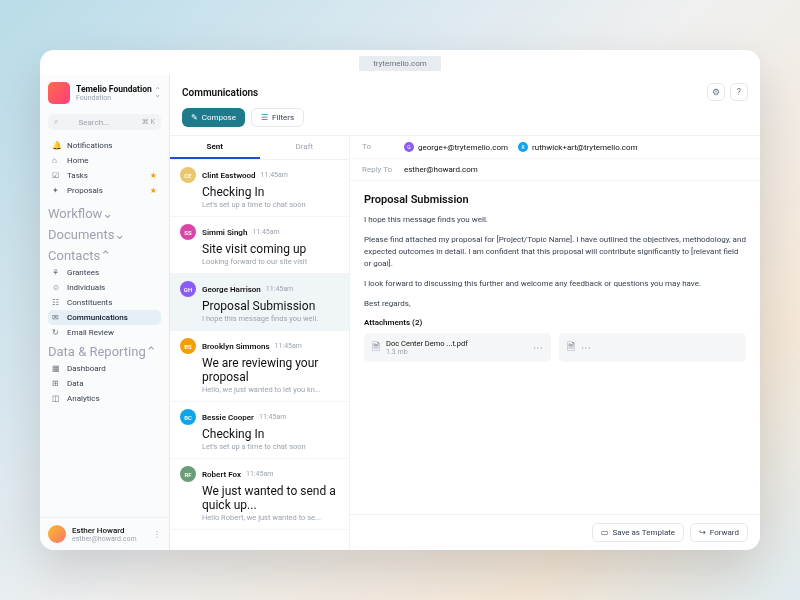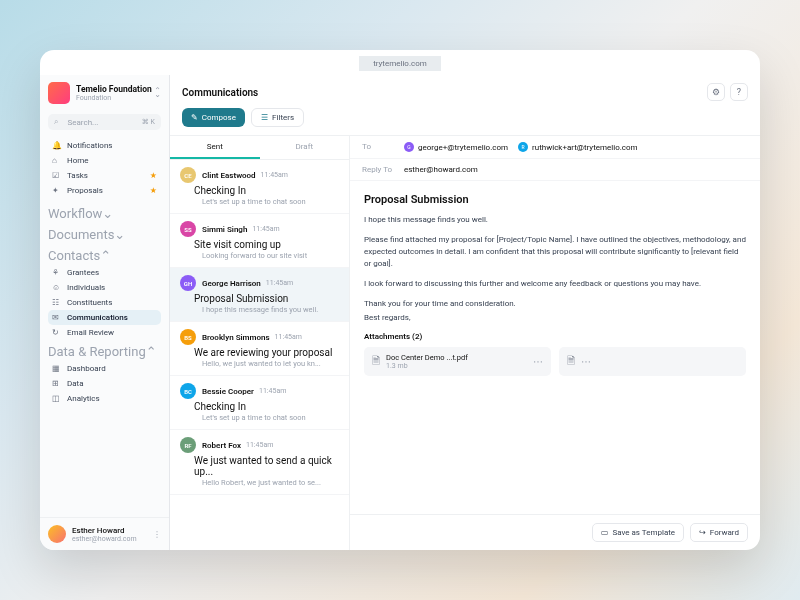--- a/index.html
+++ b/index.html
@@ -9,21 +9,21 @@
 .urlpill{background:#e8ecef;color:#6b7280;font-size:8px;padding:3px 14px;border-radius:0}
 .main{display:flex;flex:1;overflow:hidden}
 .sidebar{width:130px;background:#fafbfc;border-right:1px solid #e5e7eb;display:flex;flex-direction:column;font-size:8px}
 .org{display:flex;align-items:center;padding:7px 8px}
 .orglogo{width:22px;height:22px;border-radius:5px;background:linear-gradient(135deg,#ff6b4a,#ff3d7f);margin-right:6px}
 .orgtext{flex:1}
 .orgname{font-weight:700;font-size:8.5px;color:#111}
 .orgrole{font-size:7px;color:#9ca3af}
 .orgchev{color:#9ca3af;font-size:8px;display:flex;flex-direction:column;line-height:4px}
 .search{margin:3px 8px 6px;background:#f1f3f5;border-radius:5px;padding:3px 6px;display:flex;align-items:center;color:#9ca3af}
-.search span.lbl{flex:1;font-size:8px;margin-left:9px}
+.search span.lbl{flex:1;font-size:8px;margin-left:20px}
 .kbd{font-size:7px;background:transparent}
 .navsec{padding:2px 8px}
 .navhead{display:flex;align-items:center;color:#9ca3af;font-size:13px;padding:4px 0 2px;cursor:pointer}
 .navitem{display:flex;align-items:center;padding:3px 4px;border-radius:5px;color:#374151;font-size:8px;cursor:pointer}
 .navitem.active{background:#e5f0f6;color:#0f172a;font-weight:500}
 .navitem .ico{width:10px;margin-right:5px;color:#6b7280}
 .navitem .star{color:#f59e0b;font-size:8px}
 .navitem .sp{flex:1}
 .userrow{margin-top:auto;padding:7px 8px;display:flex;align-items:center;border-top:1px solid #eef0f2}
 .avatar{width:18px;height:18px;border-radius:50%;background:linear-gradient(135deg,#fbbf24,#f87171);margin-right:6px}
@@ -34,29 +34,29 @@
 .title{font-size:10px;font-weight:600;color:#111;flex:1}
 .iconbtn{width:18px;height:18px;border:1px solid #e5e7eb;border-radius:5px;display:flex;align-items:center;justify-content:center;margin-left:5px;color:#6b7280;font-size:9px;cursor:pointer}
 .actions{display:flex;padding:7px 12px 8px;gap:6px}
 .btn{border-radius:6px;padding:4px 9px;font-size:8px;display:flex;align-items:center;gap:4px;cursor:pointer}
 .btn.primary{background:#1f7a8c;color:#fff;border:none}
 .btn.outline{background:#fff;border:1px solid #e5e7eb;color:#374151}
 .panes{display:flex;flex:1;overflow:hidden;border-top:1px solid #eef0f2}
 .list{width:180px;border-right:1px solid #eef0f2;display:flex;flex-direction:column}
 .tabs{display:flex;border-bottom:1px solid #eef0f2}
 .tab{flex:1;text-align:center;font-size:8px;padding:6px 0;color:#9ca3af;cursor:pointer}
-.tab.active{color:#111;font-weight:400;border-bottom:2px solid #14b8a6}
+.tab.active{color:#111;font-weight:700;border-bottom:2px solid #1d4ed8}
 .msgs{flex:1;overflow:hidden}
 .msg{padding:7px 10px;border-bottom:1px solid #f3f4f6;cursor:pointer}
 .msg.sel{background:#f0f5f8}
 .msgtop{display:flex;align-items:center}
 .mava{width:16px;height:16px;border-radius:50%;display:flex;align-items:center;justify-content:center;font-size:6px;color:#fff;font-weight:600;margin-right:6px}
 .mname{font-size:8px;font-weight:600;color:#111}
 .mtime{font-size:7px;color:#9ca3af;margin-left:5px}
-.msubj{font-size:10px;color:#111;margin:2px 0 1px 14px}
+.msubj{font-size:12px;color:#111;margin:2px 0 1px 22px}
 .mprev{font-size:7.5px;color:#9ca3af;margin-left:22px;white-space:nowrap;overflow:hidden;text-overflow:ellipsis}
 .detail{flex:1;display:flex;flex-direction:column;overflow:hidden}
 .hdr{padding:6px 12px;display:flex;font-size:8px;border-bottom:1px solid #f3f4f6}
 .hlbl{width:42px;color:#9ca3af}
 .recip{display:flex;align-items:center;gap:4px;margin-right:10px}
 .rava{width:10px;height:10px;border-radius:50%;font-size:5px;color:#fff;display:flex;align-items:center;justify-content:center}
 .remail{color:#111;font-size:8px}
 .body{padding:12px 14px;flex:1;overflow:hidden}
 .subj{font-size:11px;font-weight:600;margin-bottom:8px;color:#111}
 .para{font-size:8px;color:#374151;line-height:1.5;margin-bottom:8px}
@@ -274,21 +274,20 @@
           </div>
           <div class="hdr">
             <div class="hlbl">Reply To</div>
             <div class="remail">esther@howard.com</div>
           </div>
           <div class="body">
             <div class="subj">Proposal Submission</div>
             <div class="para">I hope this message finds you well.</div>
             <div class="para">Please find attached my proposal for [Project/Topic Name]. I have outlined the objectives, methodology, and expected outcomes in detail. I am confident that this proposal will contribute significantly to [relevant field or goal].</div>
             <div class="para">I look forward to discussing this further and welcome any feedback or questions you may have.</div>
-            <div class="para" style="margin-bottom:2px">Thank you for your time and consideration.</div>
             <div class="para">Best regards,</div>
             <div class="attlbl">Attachments (2)</div>
             <div class="attrow" id="atts">
                 <div class="att">
                   <span class="attico">🗎</span>
                   <div style="flex:1">
                     <div class="attname">Doc Center Demo ...t.pdf</div>
                     <div class="attsize">1.3 mb</div>
                   </div>
                   <span class="attmore">⋯</span>

